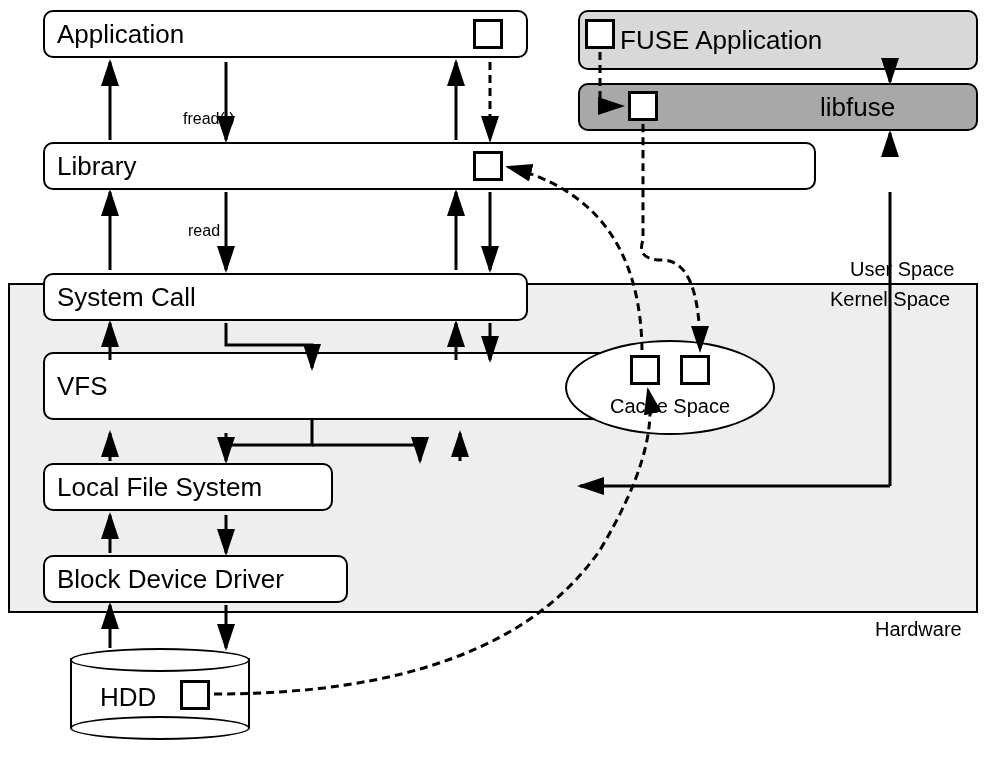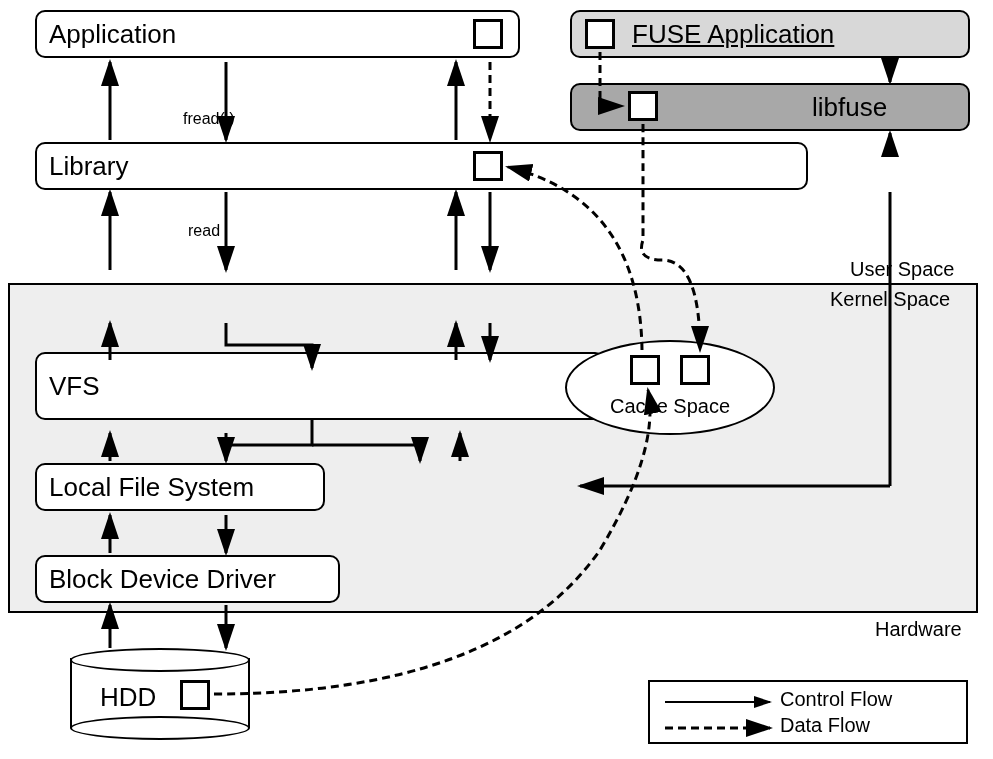--- a/index.html
+++ b/index.html
@@ -19,20 +19,21 @@
   }
   .box {
     position: absolute;
     border: 2px solid #000;
     border-radius: 10px;
     background: #fff;
     display: flex;
     align-items: center;
     padding-left: 12px;
     font-size: 26px;
+    margin-left: 8px;
   }
   .box.gray-light { background: #d8d8d8; }
   .box.gray-dark { background: #a8a8a8; }
   .kernel-space {
     position: absolute;
     border: 2px solid #000;
     background: #eee;
   }
   .small-sq {
     position: absolute;
@@ -140,35 +141,38 @@
 
 <div class="canvas">
 
   <div class="kernel-space" style="left:8px; top:283px; width:970px; height:330px;"></div>
 
   <div class="box" style="left:35px; top:10px; width:485px; height:48px;">
     <span>Application</span>
   </div>
   <div class="small-sq" style="left:473px; top:19px;"></div>
 
-  <div class="box gray-light" style="left:570px; top:10px; width:400px; height:48px; padding-left:60px;text-decoration:underline;">
+  <div class="box gray-light" style="left:570px; top:10px; width:400px; height:60px; padding-left:40px;">
     <span>FUSE Application</span>
   </div>
   <div class="small-sq" style="left:585px; top:19px;"></div>
 
   <div class="box gray-dark" style="left:570px; top:83px; width:400px; height:48px; padding-left:240px;">
     <span>libfuse</span>
   </div>
   <div class="small-sq" style="left:628px; top:91px;"></div>
 
   <div class="box" style="left:35px; top:142px; width:773px; height:48px;">
     <span>Library</span>
   </div>
   <div class="small-sq" style="left:473px; top:151px;"></div>
 
+  <div class="box" style="left:35px; top:273px; width:485px; height:48px;">
+    <span>System Call</span>
+  </div>
 
   <div class="box" style="left:35px; top:352px; width:570px; height:68px;">
     <span>VFS</span>
   </div>
 
 
   <div class="box" style="left:35px; top:463px; width:290px; height:48px;">
     <span>Local File System</span>
   </div>
 
@@ -190,33 +194,20 @@
     <div class="hdd-label">HDD</div>
   </div>
   <div class="small-sq" style="left:180px; top:680px;"></div>
 
   <div class="label-sm" style="left:183px; top:90px;margin-top:20px;">fread( )</div>
   <div class="label-sm" style="left:188px; top:222px;">read</div>
   <div class="label-right" style="left:850px; top:258px;">User Space</div>
   <div class="label-right" style="left:830px; top:288px;">Kernel Space</div>
   <div class="label-right" style="left:875px; top:618px;">Hardware</div>
 
-  <div class="legend-box" style="left:648px; top:680px; width:320px; height:64px;">
-    <svg width="300" height="52" style="display:block;">
-      <defs>
-        <marker id="legarrow" markerWidth="10" markerHeight="10" refX="8" refY="3" orient="auto">
-          <path d="M0,0 L0,6 L9,3 z" fill="#000"></path>
-        </marker>
-      </defs>
-      <line x1="5" y1="14" x2="110" y2="14" stroke="#000" stroke-width="2" marker-end="url(#legarrow)"></line>
-      <line x1="5" y1="40" x2="110" y2="40" stroke="#000" stroke-width="3" stroke-dasharray="8,5" marker-end="url(#legarrow)"></line>
-    </svg>
-    <div style="position:absolute; left:130px; top:6px; font-size:20px;">Control Flow</div>
-    <div style="position:absolute; left:130px; top:32px; font-size:20px;">Data Flow</div>
-  </div>
 
   <svg class="overlay">
     <defs>
       <marker id="arrow" markerWidth="10" markerHeight="10" refX="8" refY="3" orient="auto">
         <path d="M0,0 L0,6 L9,3 z" fill="#000"></path>
       </marker>
     </defs>
 
     <line x1="110" y1="140" x2="110" y2="62" stroke="#000" stroke-width="3" marker-end="url(#arrow)"></line>
     <line x1="226" y1="62" x2="226" y2="140" stroke="#000" stroke-width="3" marker-end="url(#arrow)"></line>

